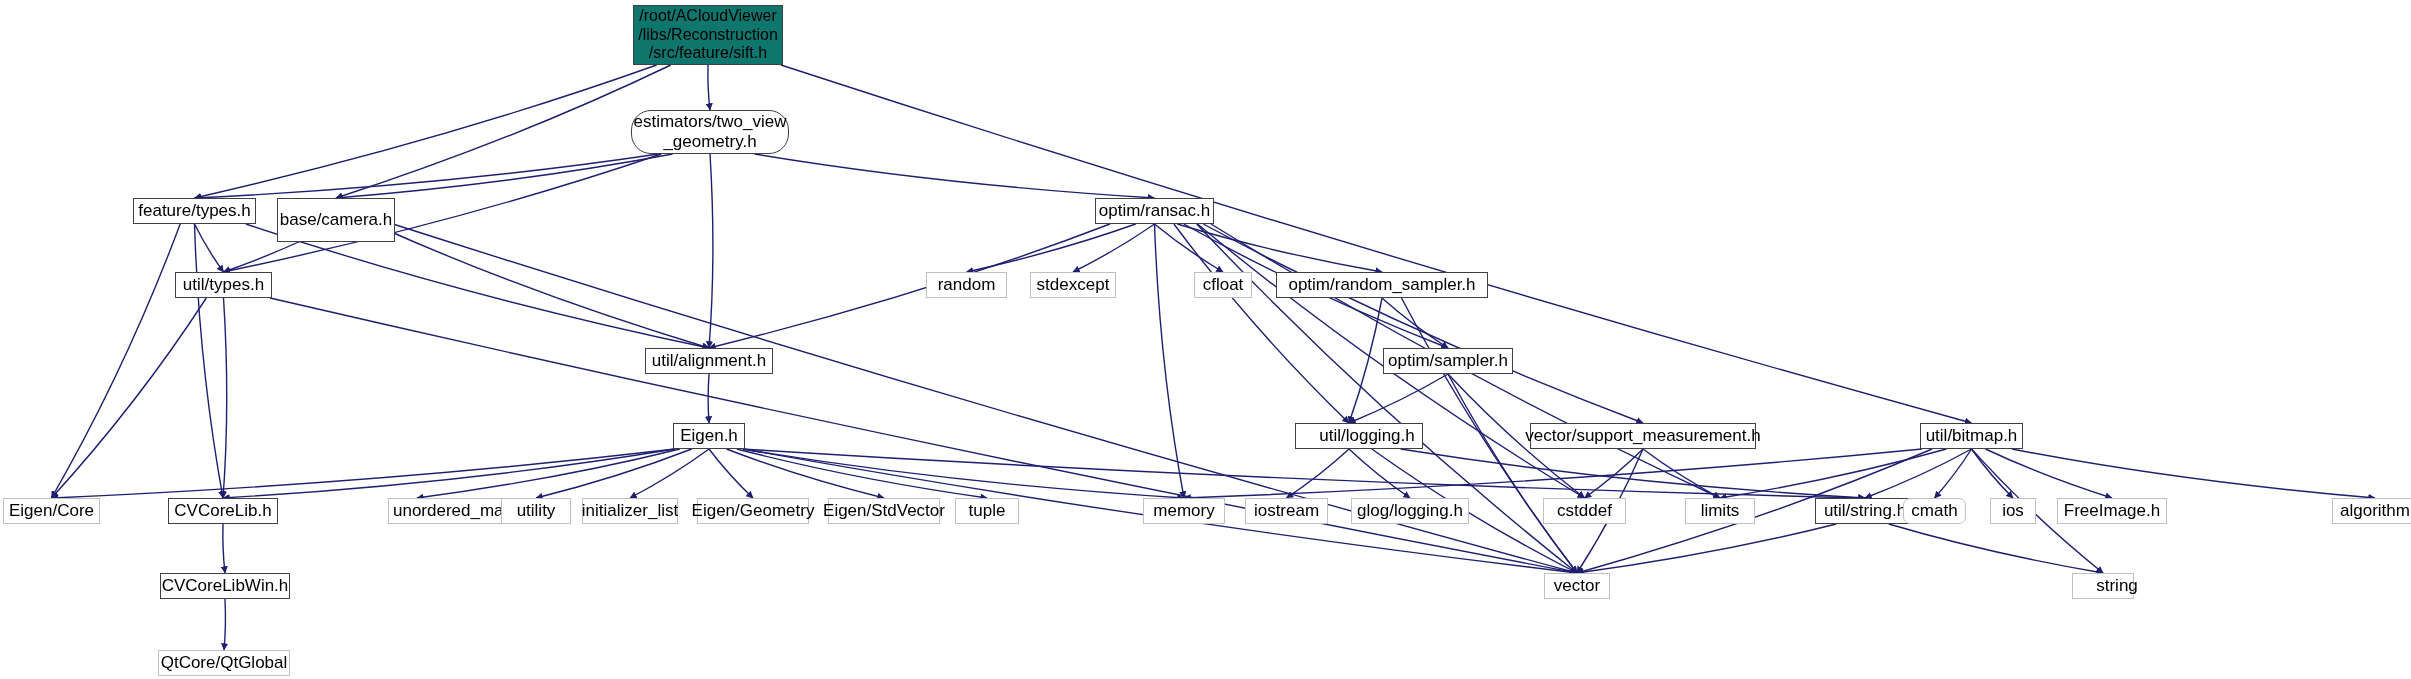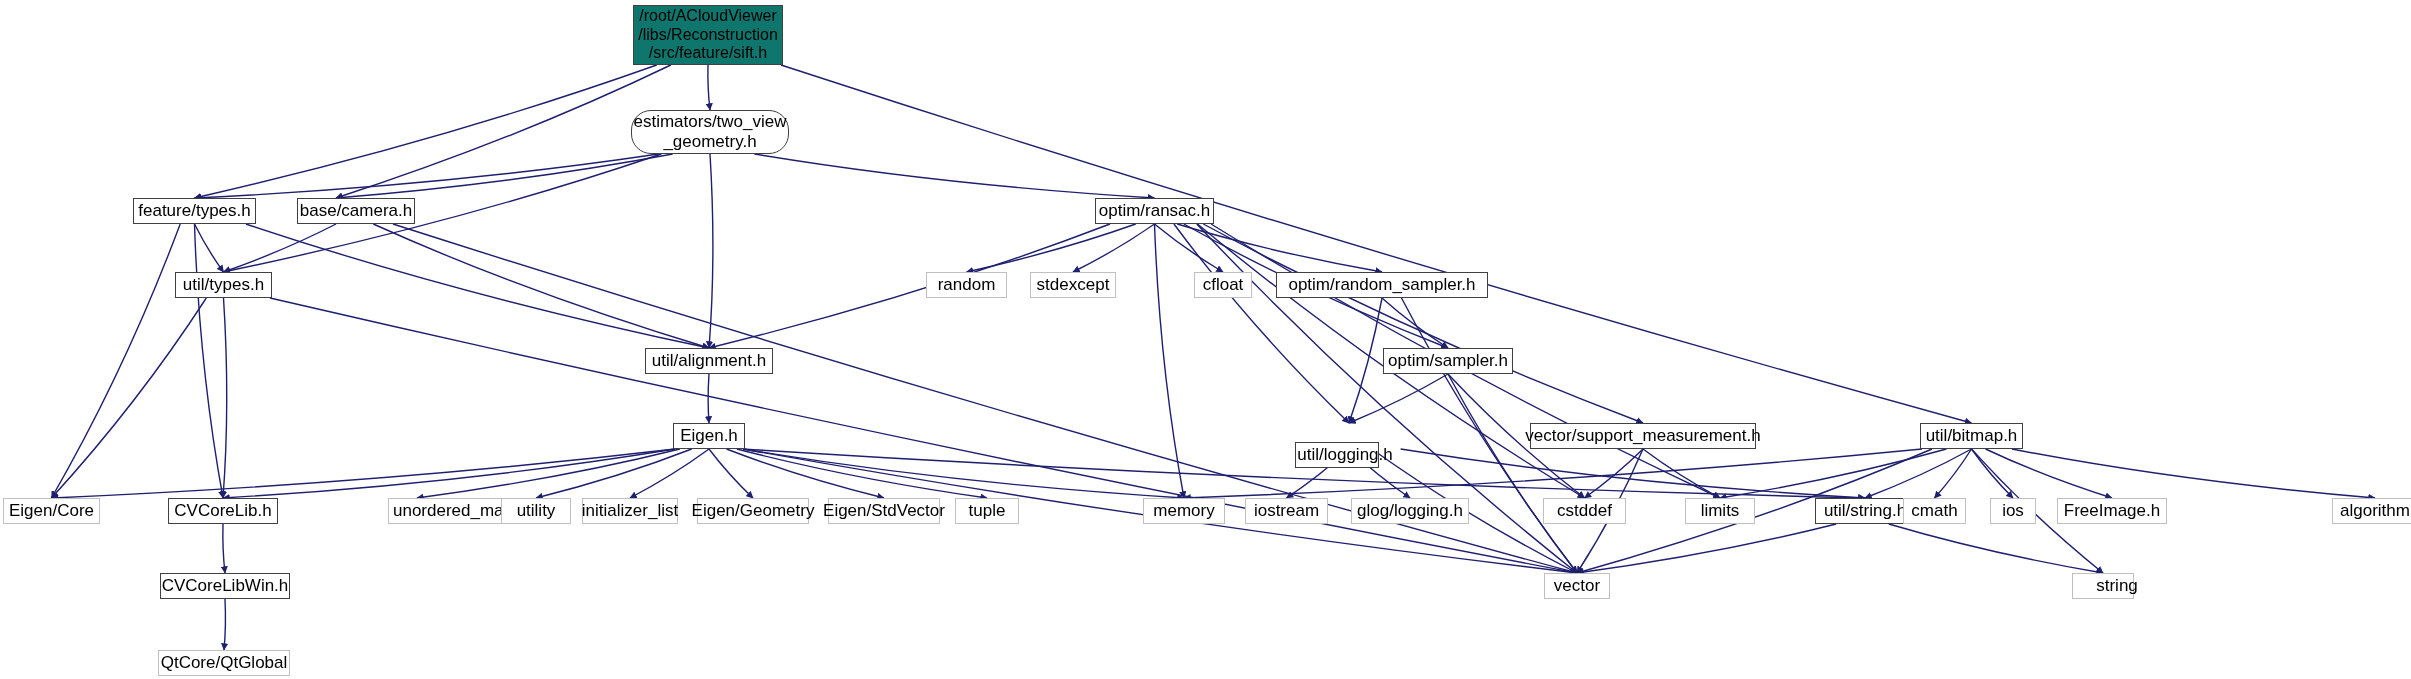--- a/index.html
+++ b/index.html
@@ -115,48 +115,48 @@
         <path d="M 225 599 Q 226.28534310427995 625.6222156655474 224 650" fill="none" stroke="#1f1f70" stroke-width="1.4" marker-end="url(#arrow)"></path>
       </g>
   </svg>
   <div id="nodes">
       <div class="node root" style="left: 633px; top: 5px; width: 150px; height: 60px; font-size: 16px;">/root/ACloudViewer
 /libs/Reconstruction
 /src/feature/sift.h</div>
       <div class="node hdr" style="left: 631px; top: 110px; width: 158px; height: 44px; font-size: 17px; border-radius: 20px;">estimators/two_view
 _geometry.h</div>
       <div class="node hdr" style="left: 133px; top: 198px; width: 123px; height: 26px;">feature/types.h</div>
-      <div class="node hdr" style="left: 277px; top: 198px; width: 118px; height: 26px; margin-left: 20px;">base/camera.h</div>
+      <div class="node hdr" style="left: 277px; top: 198px; width: 118px; height: 44px;">base/camera.h</div>
       <div class="node hdr" style="left: 1095px; top: 198px; width: 119px; height: 26px;">optim/ransac.h</div>
       <div class="node hdr" style="left: 175px; top: 272px; width: 97px; height: 26px;">util/types.h</div>
       <div class="node" style="left: 926px; top: 272px; width: 81px; height: 26px;">random</div>
       <div class="node" style="left: 1030px; top: 272px; width: 86px; height: 26px;">stdexcept</div>
       <div class="node" style="left: 1194px; top: 272px; width: 58px; height: 26px;">cfloat</div>
       <div class="node hdr" style="left: 1276px; top: 272px; width: 212px; height: 26px;">optim/random_sampler.h</div>
       <div class="node hdr" style="left: 645px; top: 348px; width: 128px; height: 26px;">util/alignment.h</div>
       <div class="node hdr" style="left: 1383px; top: 348px; width: 130px; height: 26px;">optim/sampler.h</div>
       <div class="node hdr" style="left: 673px; top: 423px; width: 72px; height: 26px;">Eigen.h</div>
-      <div class="node hdr" style="left: 1295px; top: 442px; width: 84px; height: 26px; padding-left: 16px;">util/logging.h</div>
+      <div class="node hdr" style="left: 1295px; top: 423px; width: 128px; height: 26px; padding-left: 16px;">util/logging.h</div>
       <div class="node hdr" style="left: 1530px; top: 423px; width: 226px; height: 26px;">vector/support_measurement.h</div>
       <div class="node hdr" style="left: 1920px; top: 423px; width: 103px; height: 26px;">util/bitmap.h</div>
       <div class="node" style="left: 3px; top: 498px; width: 97px; height: 26px;">Eigen/Core</div>
       <div class="node hdr" style="left: 168px; top: 498px; width: 110px; height: 26px;">CVCoreLib.h</div>
       <div class="node" style="left: 352px; top: 498px; width: 130px; height: 26px; margin-left: 36px;">unordered_map</div>
       <div class="node" style="left: 501px; top: 498px; width: 70px; height: 26px;">utility</div>
       <div class="node" style="left: 582px; top: 498px; width: 96px; height: 26px;">initializer_list</div>
       <div class="node" style="left: 697px; top: 498px; width: 112px; height: 26px;">Eigen/Geometry</div>
       <div class="node" style="left: 828px; top: 498px; width: 112px; height: 26px;">Eigen/StdVector</div>
       <div class="node" style="left: 955px; top: 498px; width: 64px; height: 26px;">tuple</div>
       <div class="node" style="left: 1143px; top: 498px; width: 82px; height: 26px;">memory</div>
       <div class="node" style="left: 1245px; top: 498px; width: 83px; height: 26px;">iostream</div>
       <div class="node" style="left: 1351px; top: 498px; width: 118px; height: 26px;">glog/logging.h</div>
       <div class="node" style="left: 1543px; top: 498px; width: 83px; height: 26px;">cstddef</div>
       <div class="node" style="left: 1685px; top: 498px; width: 70px; height: 26px;">limits</div>
       <div class="node hdr" style="left: 1815px; top: 498px; width: 100px; height: 26px;">util/string.h</div>
-      <div class="node" style="left: 1903px; top: 498px; width: 63px; height: 26px;">cmath</div>
+      <div class="node" style="left: 1903px; top: 498px; width: 63px; height: 26px; border-radius: 7px;">cmath</div>
       <div class="node" style="left: 1990px; top: 498px; width: 46px; height: 26px;">ios</div>
       <div class="node" style="left: 2057px; top: 498px; width: 110px; height: 26px;">FreeImage.h</div>
       <div class="node" style="left: 2332px; top: 498px; width: 86px; height: 26px;">algorithm</div>
       <div class="node hdr" style="left: 160px; top: 573px; width: 130px; height: 26px;">CVCoreLibWin.h</div>
       <div class="node" style="left: 1544px; top: 573px; width: 66px; height: 26px;">vector</div>
       <div class="node" style="left: 2072px; top: 573px; width: 62px; height: 26px; padding-left: 28px;">string</div>
       <div class="node" style="left: 158px; top: 650px; width: 132px; height: 26px;">QtCore/QtGlobal</div>
     </div>
 </div>
 

